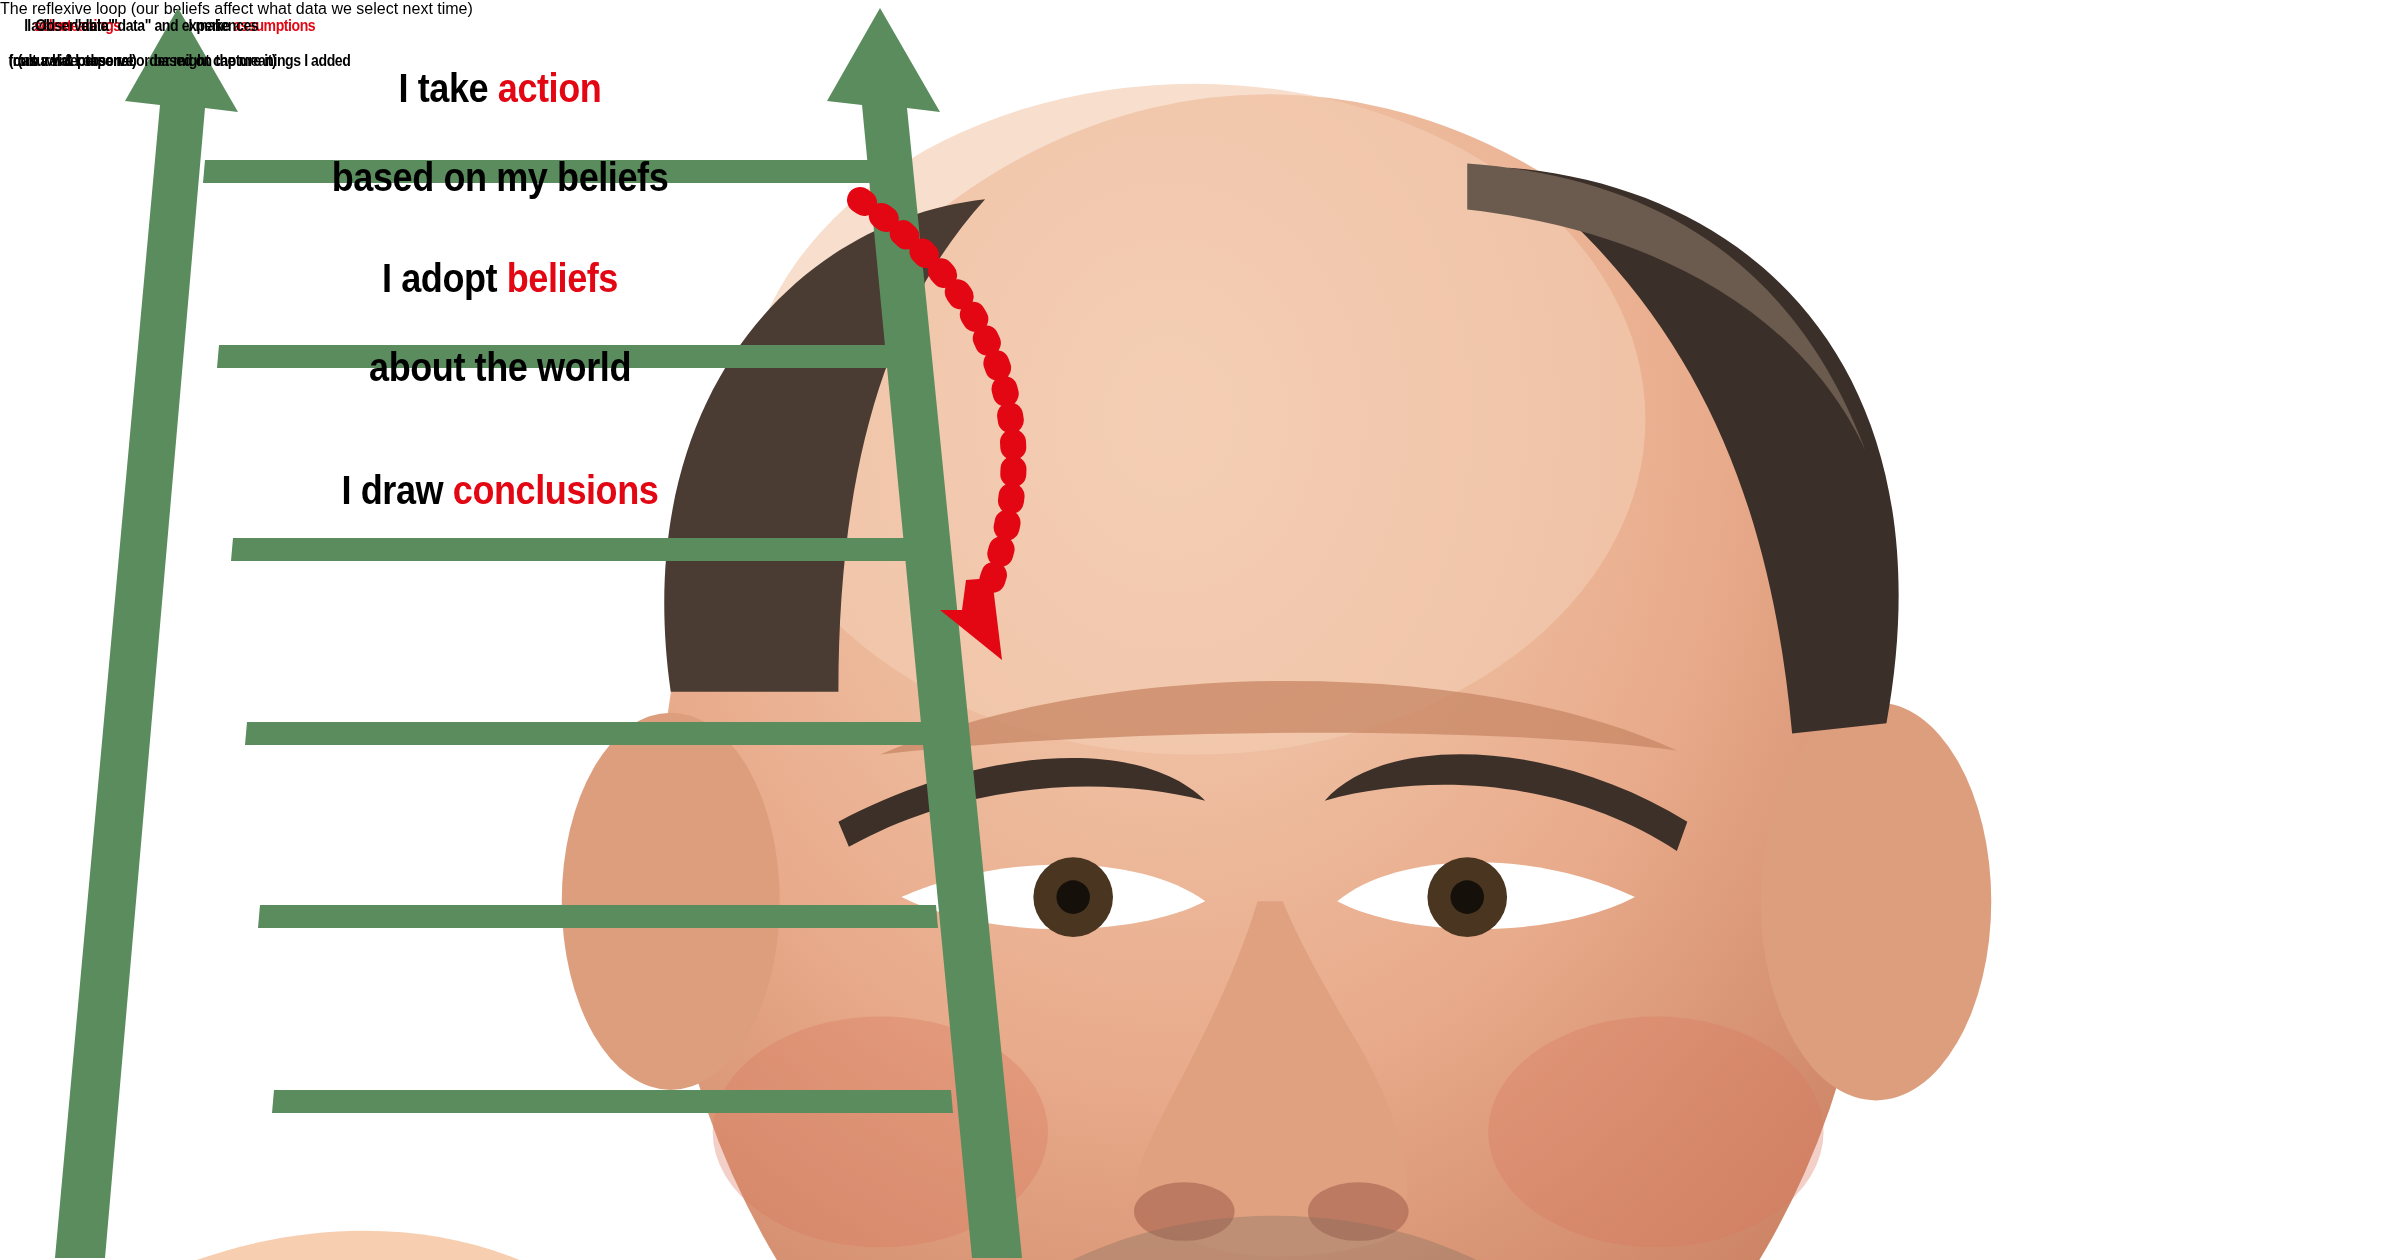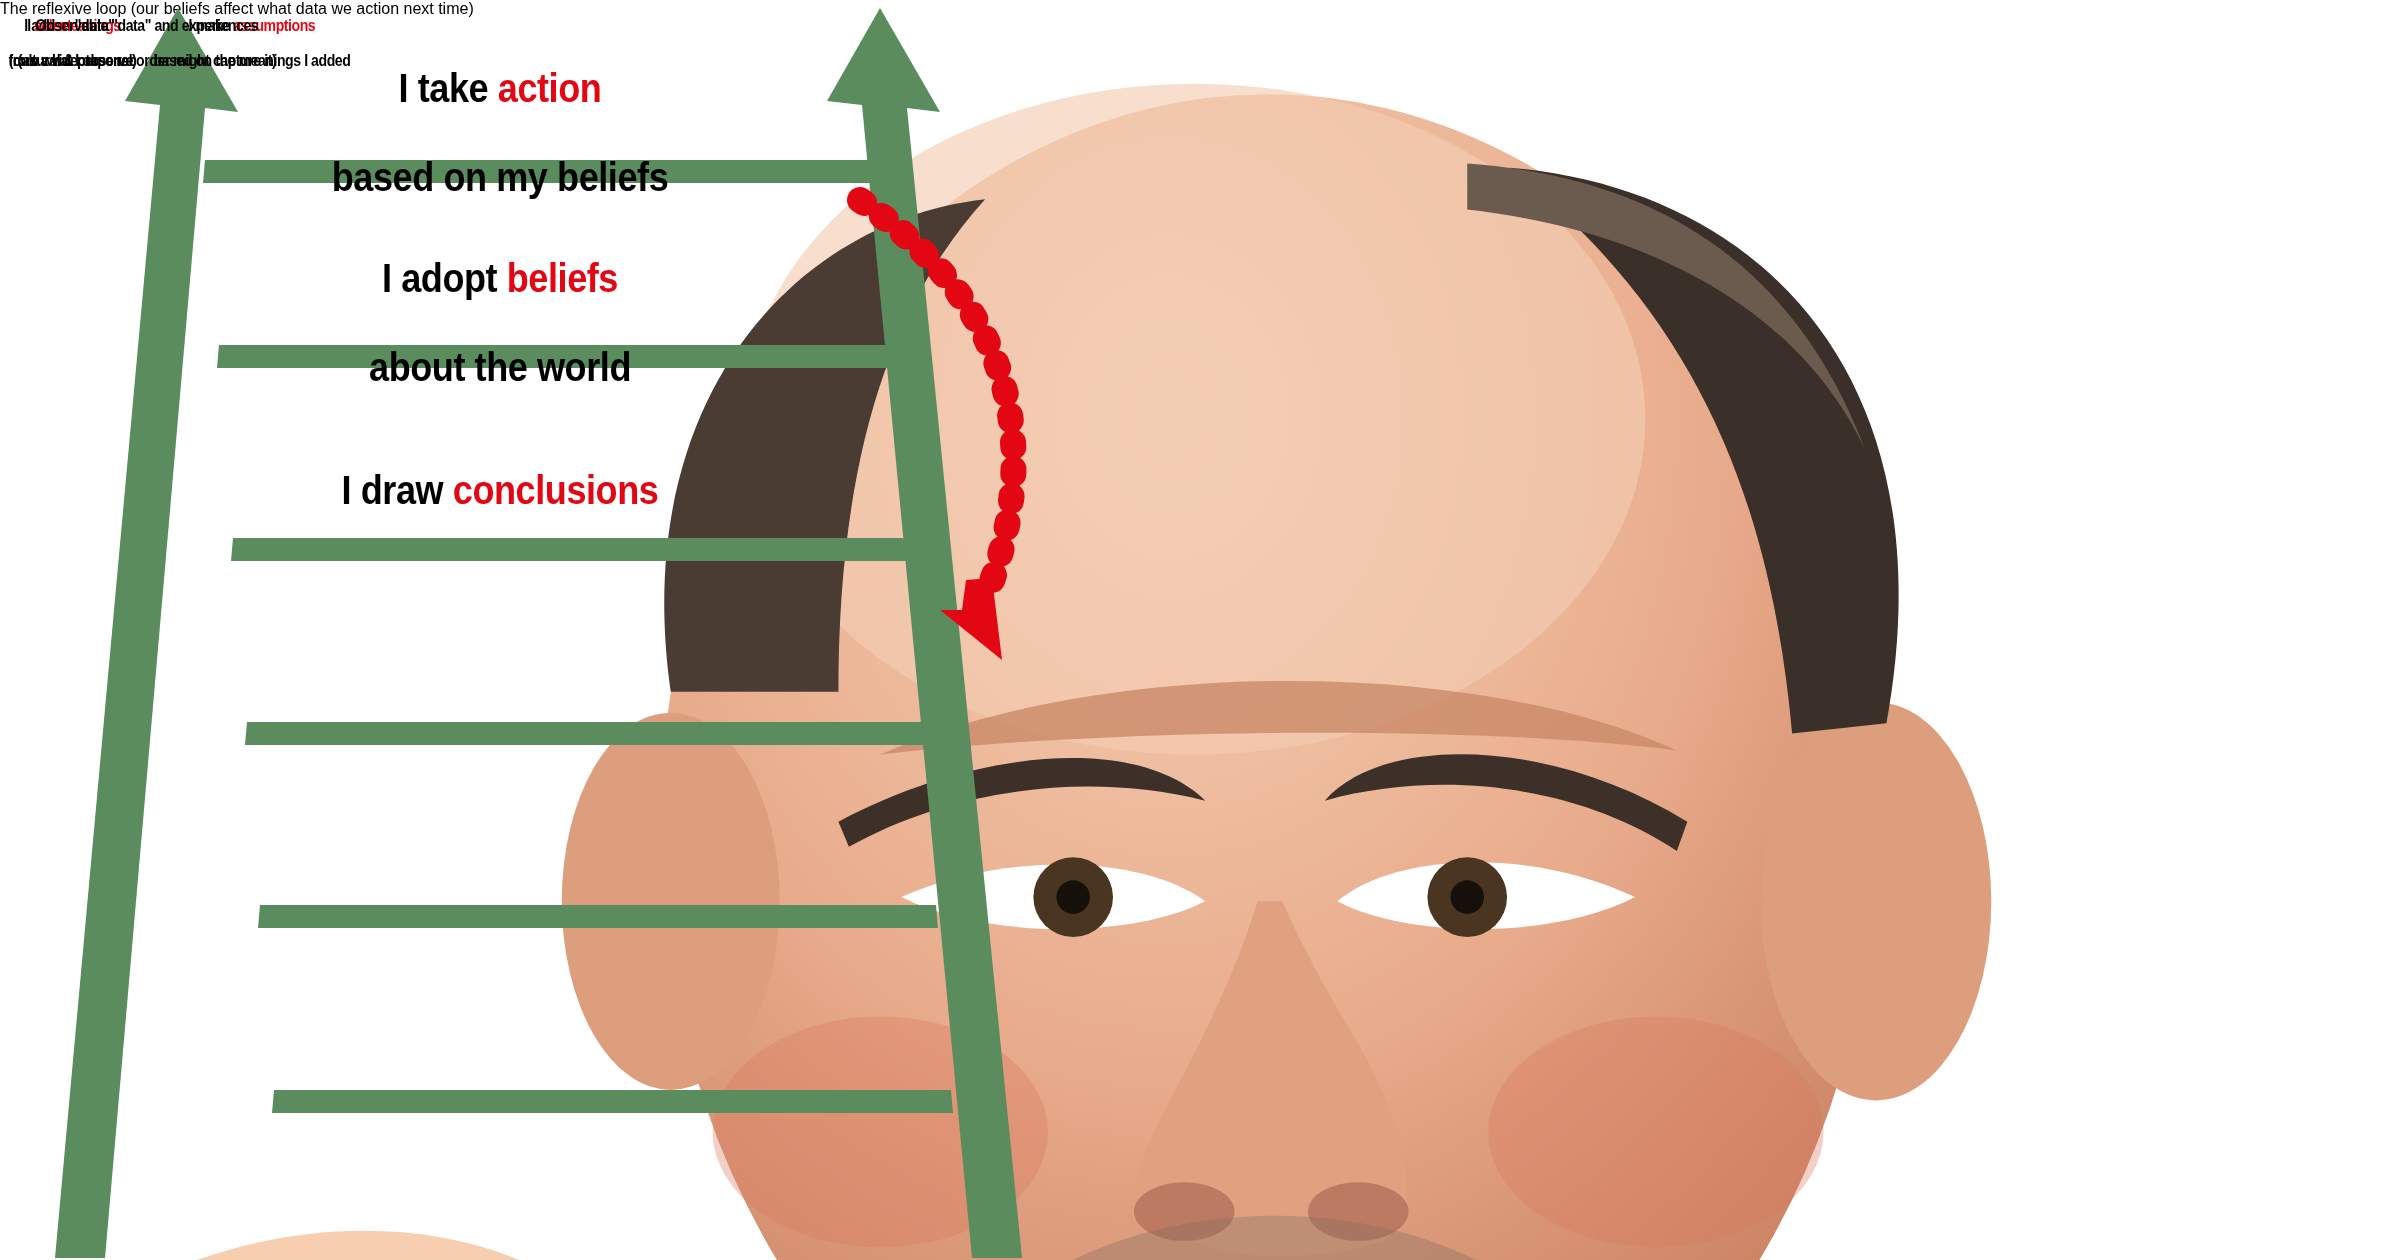--- a/index.html
+++ b/index.html
@@ -178,21 +178,21 @@
 
   <svg style="position:absolute;left:840px;top:180px;width:310px;height:530px;" viewBox="0 0 310 530">
     <path d="M 20 20 C 150 110, 215 240, 145 420" fill="none" stroke="#e30613" stroke-width="26" stroke-linecap="round" stroke-dasharray="5 22"></path>
     <polygon points="152,398 162,480 100,430 122,430 126,400" fill="#e30613"></polygon>
   </svg>
 
   <div id="reflexive-caption"><span>The </span><span class="hl">reflexive</span><span> loop
 (our beliefs
 affect what
 data we
-action
+select
 next
 time)</span></div>
 </div>
 
 <div id="right-panel">
 
   <div id="photo-wrap">
     <svg id="photo-svg" viewBox="0 0 1145 930" preserveAspectRatio="xMidYMid slice">
       <defs>
         <radialGradient id="skinG" cx="45%" cy="35%" r="70%">

